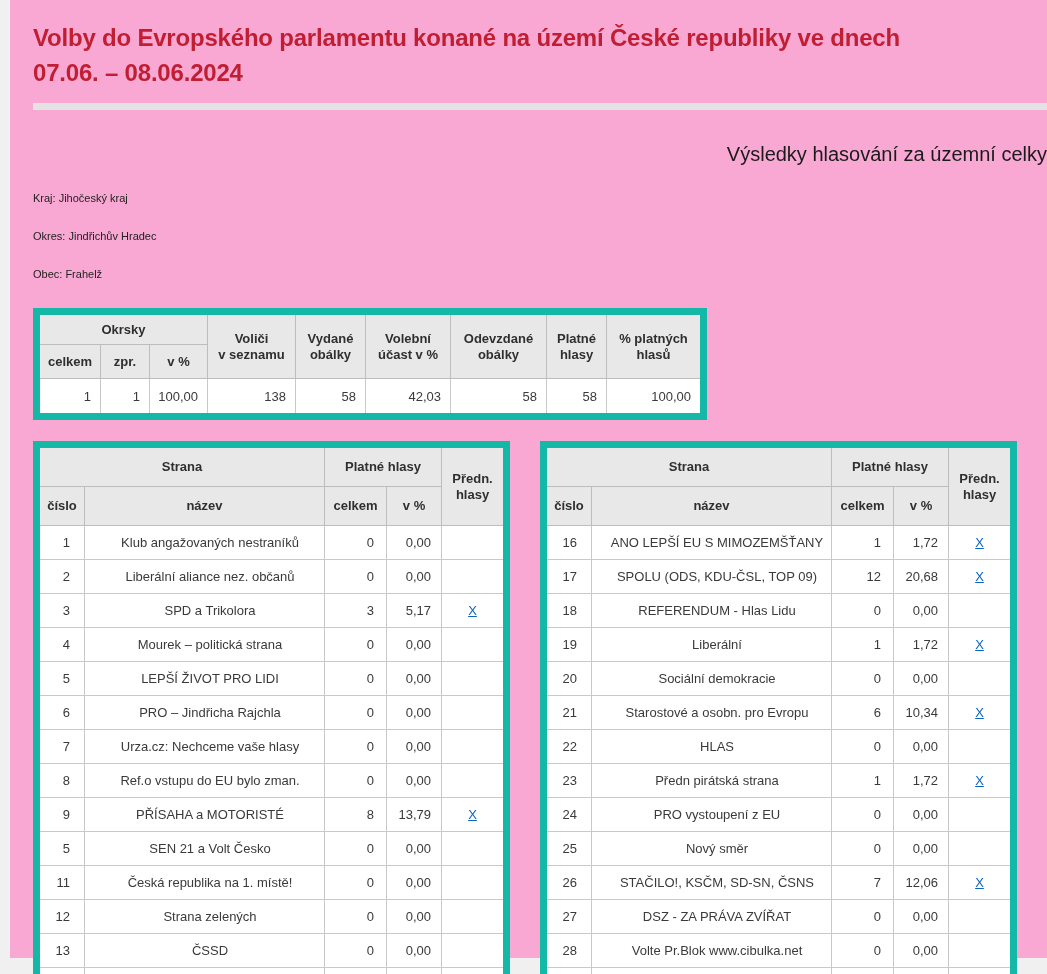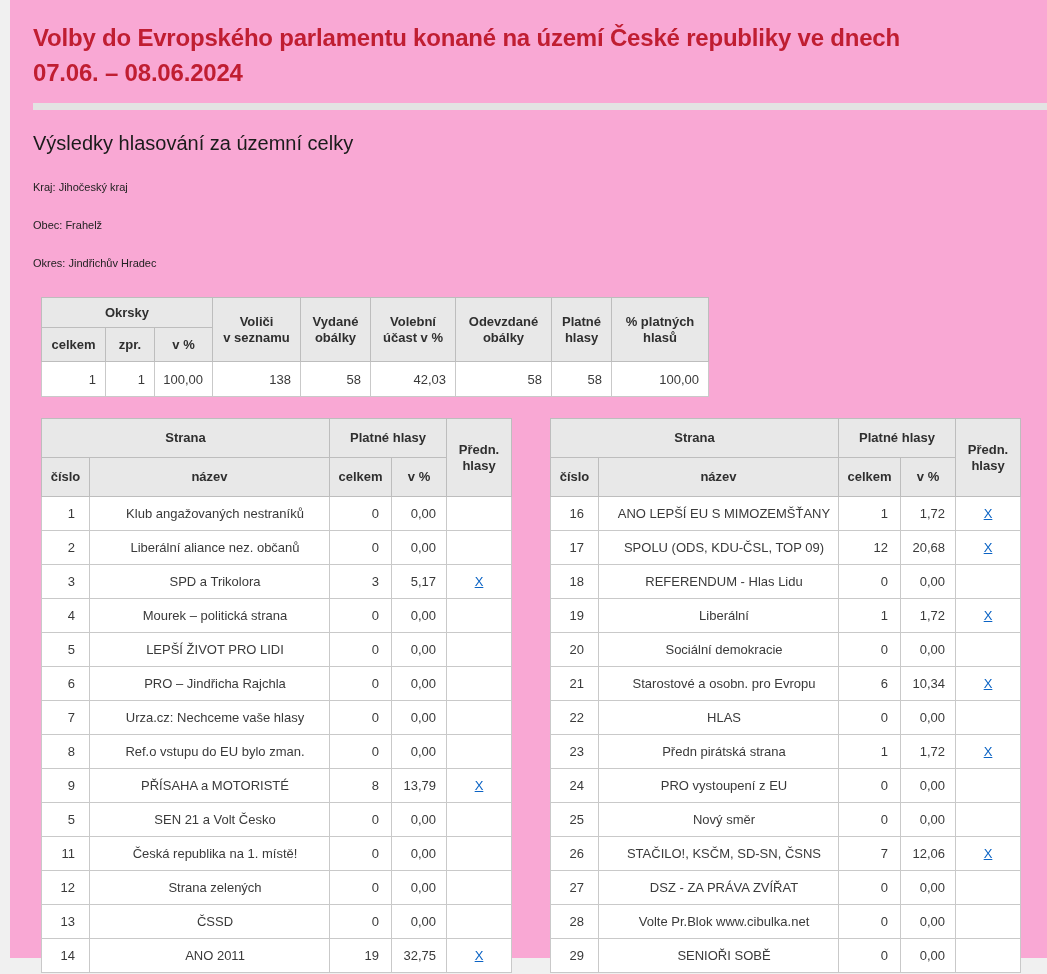--- a/index.html
+++ b/index.html
@@ -29,39 +29,39 @@
     color: #c01e32;
     white-space: pre-line;
   }
   .divider {
     height: 7px;
     background: #e3e3e3;
     margin-top: 13px;
     width: 100%;
   }
   h2.results-heading {
-    margin: 21px 0 0 0;
+    margin: 32px 0 0 0;
     font-size: 20px;
     line-height: 24px;
     font-weight: 400;
     color: #1b1b1b;
+    text-align: right;
   }
   .geo-line {
     margin: 26px 0 0 0;
     font-size: 11px;
     color: #222;
   }
   
   table {
     border-collapse: collapse;
     table-layout: fixed;
     font-size: 13px;
     color: #3a3a3a;
-    border: 1px solid #14b8a6;
-    margin-left: 8px;
+    border: 7px solid #14b8a6;
   }
   th {
     background: #e8e8e8;
     font-weight: 700;
     text-align: center;
     vertical-align: middle;
     border: 1px solid #bdbdbd;
     padding: 3px 6px;
     white-space: pre-line;
     line-height: 16px;
@@ -104,22 +104,22 @@
 <div class="content">
 
   <h1 class="page-title">Volby do Evropského parlamentu konané na území České republiky ve dnech
 07.06. – 08.06.2024</h1>
 
   <div class="divider"></div>
 
   <h2 class="results-heading">Výsledky hlasování za územní celky</h2>
 
   <p class="geo-line">Kraj: Jihočeský kraj</p>
+  <p class="geo-line">Okres: Jindřichův Hradec</p>
   <p class="geo-line">Obec: Frahelž</p>
-  <p class="geo-line">Okres: Jindřichův Hradec</p>
 
   <table class="summary">
     <colgroup>
       <col style="width:64px">
         <col style="width:49px">
         <col style="width:58px">
       <col style="width:88px">
         <col style="width:70px">
         <col style="width:85px">
       <col style="width:96px">

